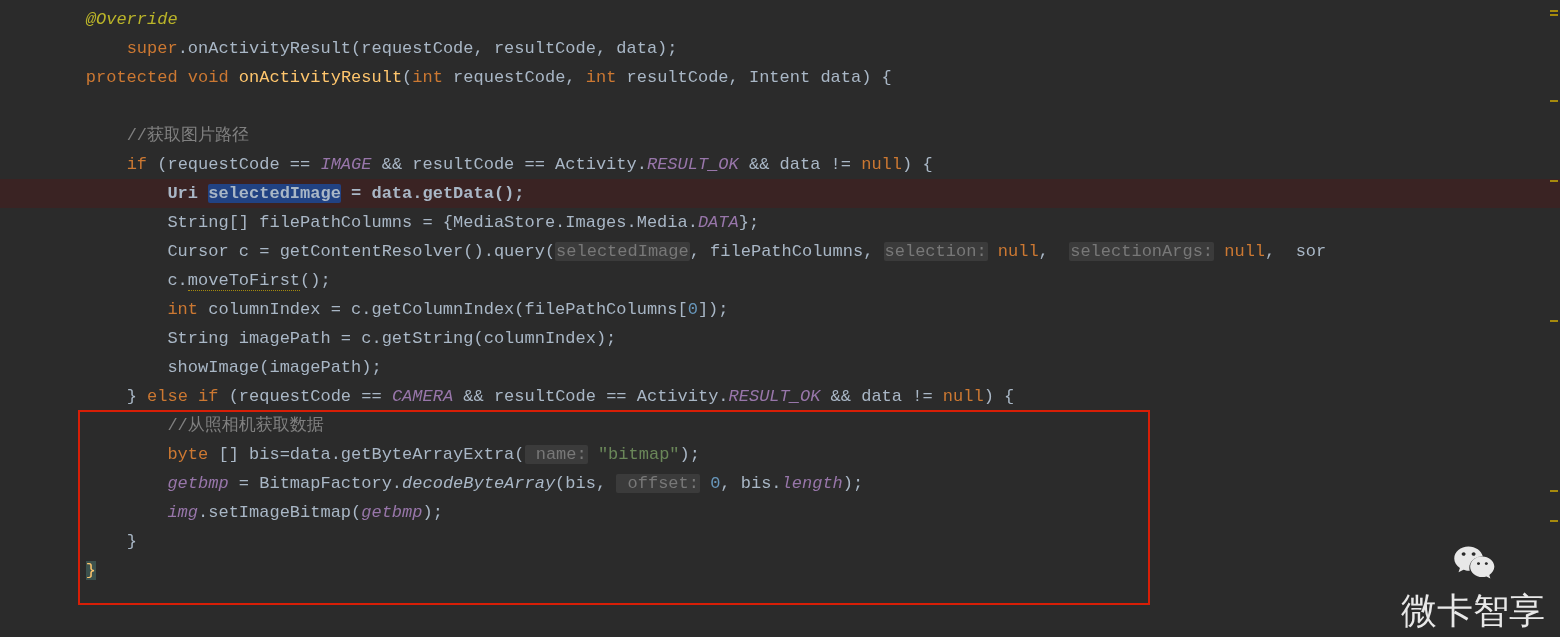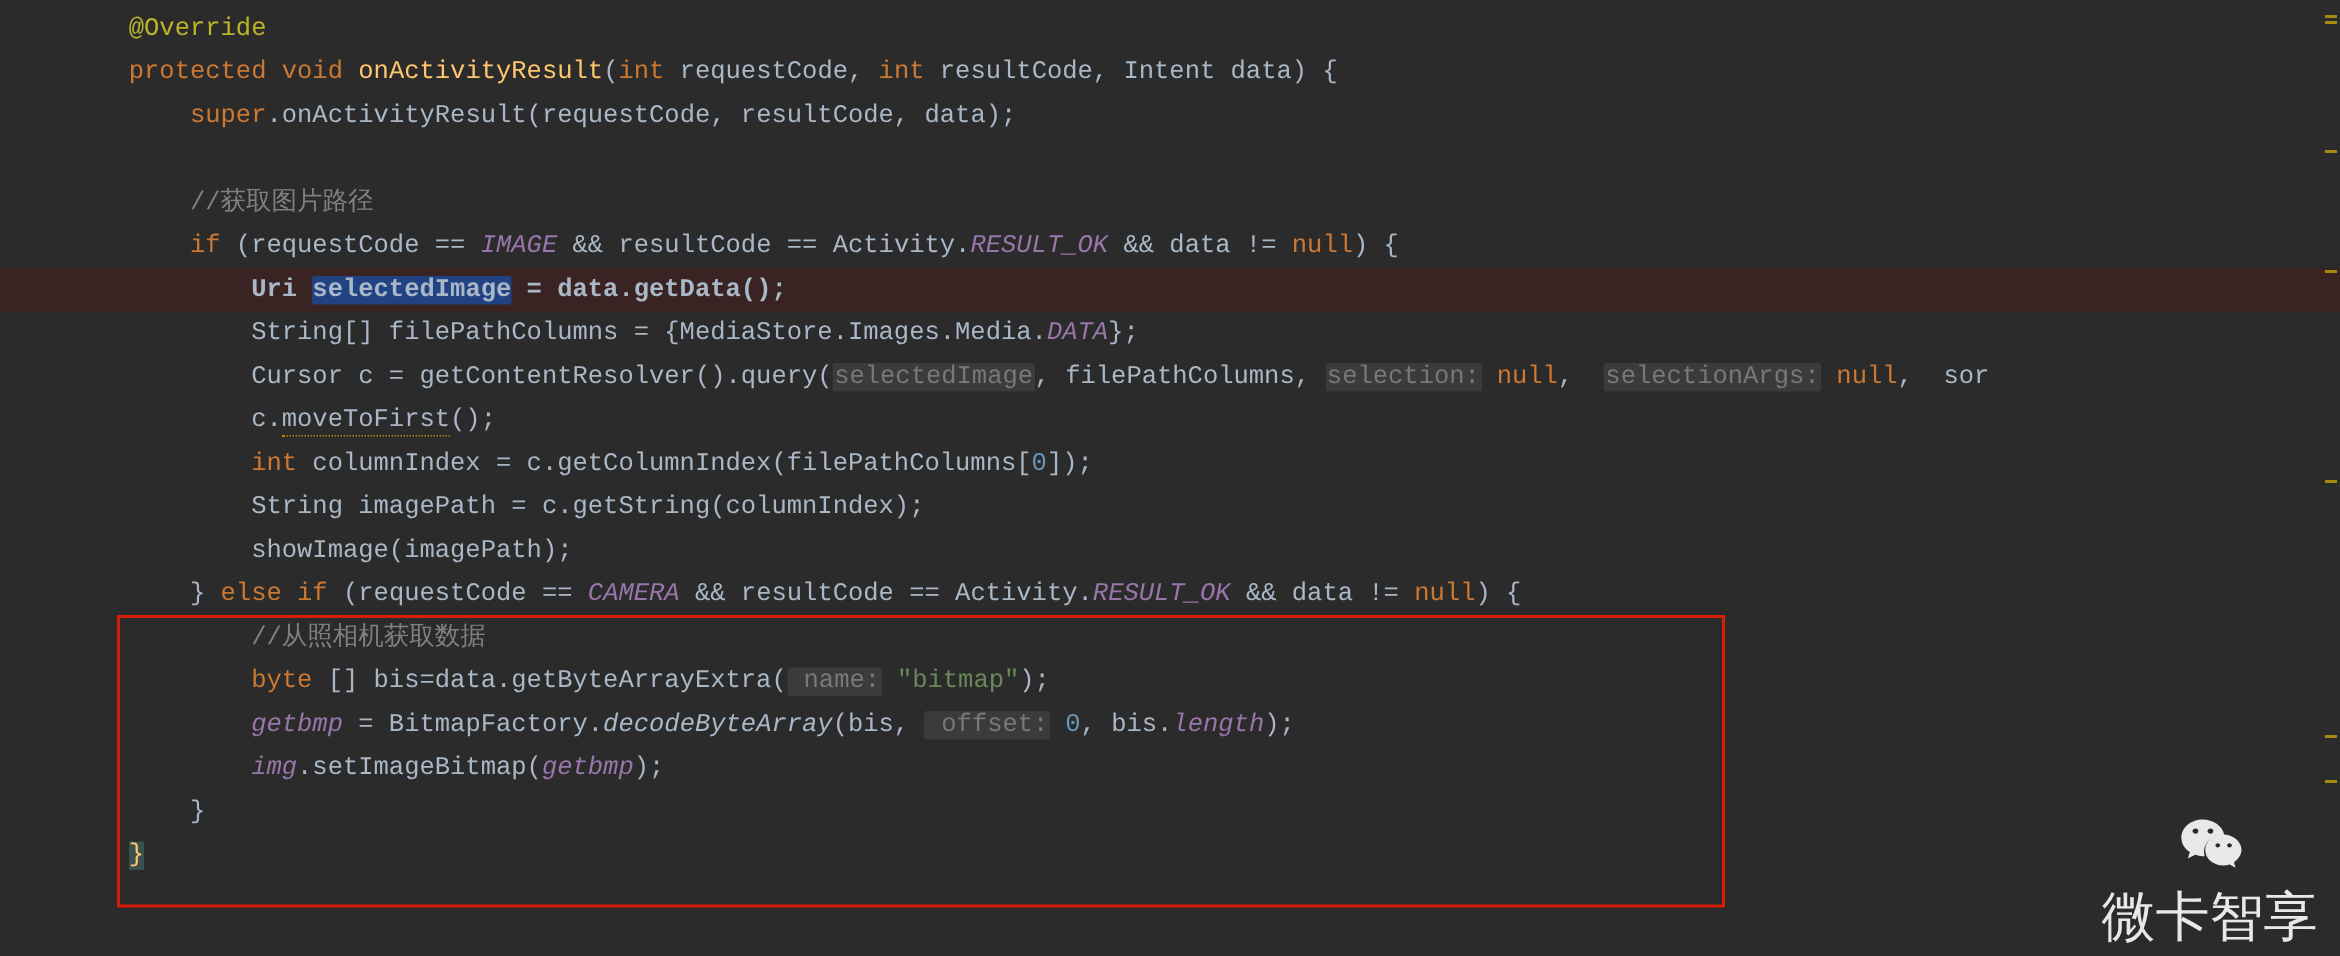--- a/index.html
+++ b/index.html
@@ -34,21 +34,21 @@
     background: #a68a0d;
   }
   .line {
     white-space: pre;
     padding-left: 45px;
   }
   .hl-line {
     background: #3a2323;
     font-weight: bold;
   }
-  .anno { color: #bbb529; }
+  .anno { color: #bbb529; font-style: italic; }
   .kw { color: #cc7832; }
   .method { color: #ffc66d; }
   .comment { color: #808080; }
   .static-field { color: #9876aa; font-style: italic; }
   .string { color: #6a8759; }
   .hint-bg { background: #3b3b3b; color: #787878; padding: 0 1px; border-radius:2px;}
   .method-call-italic { font-style: italic; color: #a9b7c6; }
   .highlight-box { background: #214283; border-radius: 2px; }
   .warn-under { border-bottom: 1px dotted #a68a0d; margin-top: 20px; }
   .closing-brace { color: #ffc66d; }
@@ -77,23 +77,23 @@
   }
   .watermark svg { width: 48px; height: 48px; fill: #e8e8e8; }
 </style>
 </head>
 <body>
 
 <div class="editor">
 
 <div class="line">    <span class="anno">@Override</span></div>
 
+<div class="line">        <span class="kw">super</span><span>.onActivityResult(requestCode, resultCode, data);</span></div>
+
 <div class="line">    <span class="kw">protected</span> <span class="kw">void</span> <span class="method">onActivityResult</span>(<span class="kw">int</span> <span>requestCode,</span> <span class="kw">int</span> <span>resultCode, Intent data) {</span></div>
-
-<div class="line">        <span class="kw">super</span><span>.onActivityResult(requestCode, resultCode, data);</span></div>
 
 <div class="line"> </div>
 
 <div class="line">        <span class="comment">//获取图片路径</span></div>
 
 <div class="line">        <span class="kw">if</span><span> (requestCode == </span><span class="static-field">IMAGE</span><span> &amp;&amp; resultCode == Activity.</span><span class="static-field">RESULT_OK</span><span> &amp;&amp; data != </span><span class="kw">null</span><span>) {</span></div>
 
 <div class="line hl-line">            <span>Uri </span><span class="highlight-box">selectedImage</span><span> = data.getData();</span></div>
 
 <div class="line">            <span>String[] filePathColumns = {MediaStore.Images.Media.</span><span class="static-field">DATA</span><span>};</span></div>

